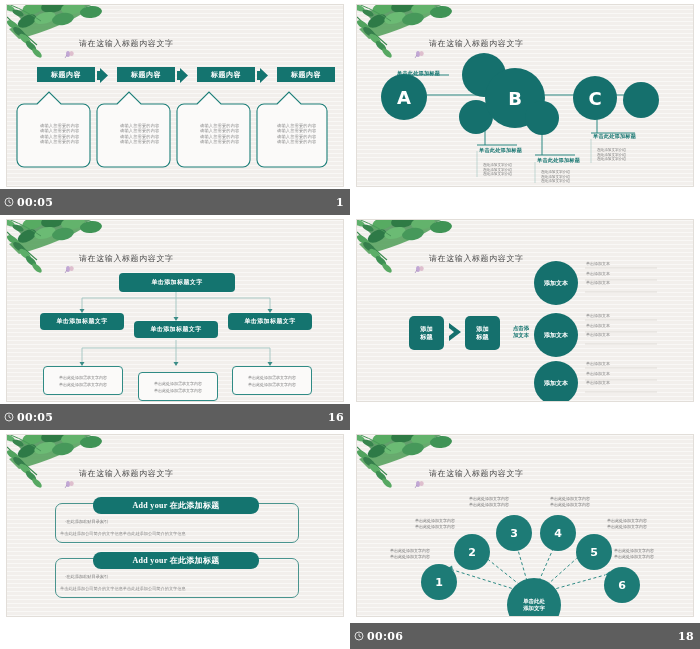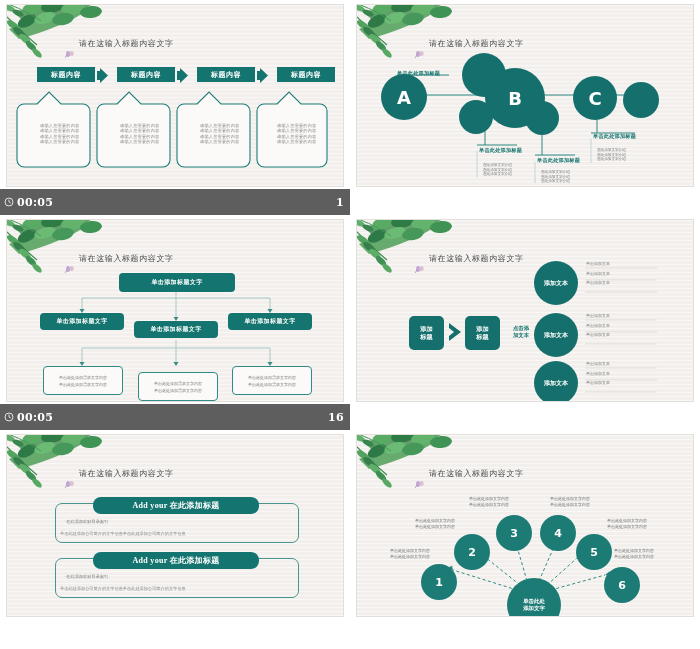--- a/index.html
+++ b/index.html
@@ -522,15 +522,25 @@
       </div>
       <div class="s18-txt" style="left:250px;top:83px;">
         <div>单击此处添加文字内容</div>
           <div>单击此处添加文字内容</div>
       </div>
       <div class="s18-txt" style="left:257px;top:113px;">
         <div>单击此处添加文字内容</div>
           <div>单击此处添加文字内容</div>
       </div>
     </div>
+    <div class="footer">
+      <span class="left">
+        <svg class="clock-ico" viewBox="0 0 10 10">
+          <circle cx="5" cy="5" r="4" fill="none" stroke="#e8e8e8" stroke-width="1"></circle>
+          <path d="M5 2.6 L5 5 L6.8 6" stroke="#e8e8e8" stroke-width="1" fill="none"></path>
+        </svg>
+        <span>00:06</span>
+      </span>
+      <span>18</span>
+    </div>
   </div>
 
 </div>
 
 </body></html>

